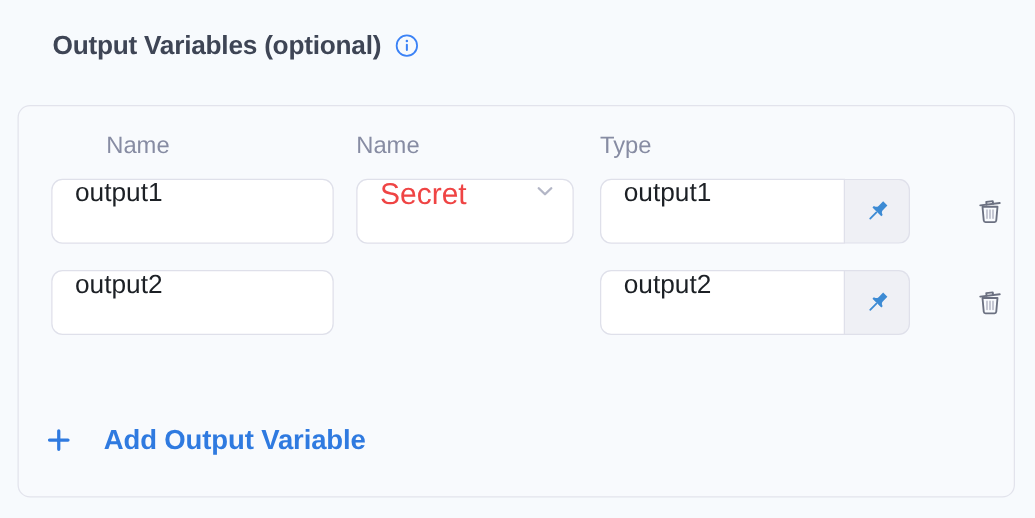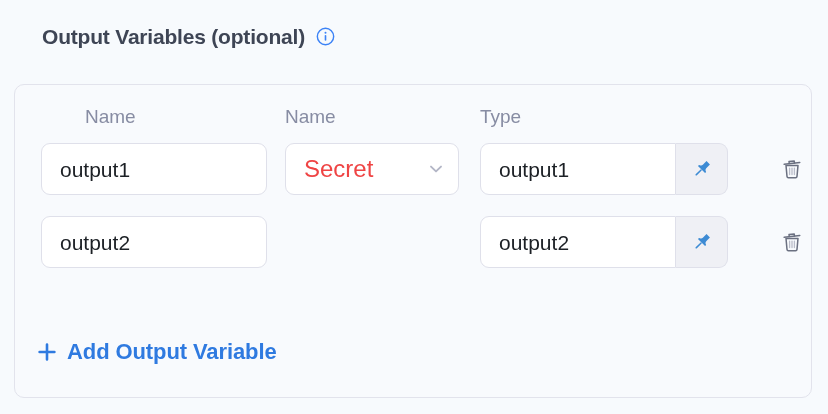--- a/index.html
+++ b/index.html
@@ -96,21 +96,20 @@
 
   .field {
     position: absolute;
     top: 0;
     height: 52px;
     box-sizing: border-box;
     background: #ffffff;
     border: 1px solid #dfe0ea;
     border-radius: 9px;
     display: flex;
-    align-items: center;
   }
 
   .name-field {
     left: 26px;
     width: 226px;
   }
   .name-field .field-text {
     padding-left: 18px;
     font-size: 21px;
     color: #1c2025;
@@ -195,21 +194,21 @@
     display: block;
   }
 
   
   .add-link {
     position: absolute;
     left: 22px;
     top: 256px;
     display: flex;
     align-items: center;
-    gap: 10px;
+    gap: 26px;
     color: #2f7ae0;
     cursor: pointer;
   }
   .plus-icon {
     width: 20px;
     height: 20px;
     display: block;
   }
   .add-link-label {
     font-size: 22px;

